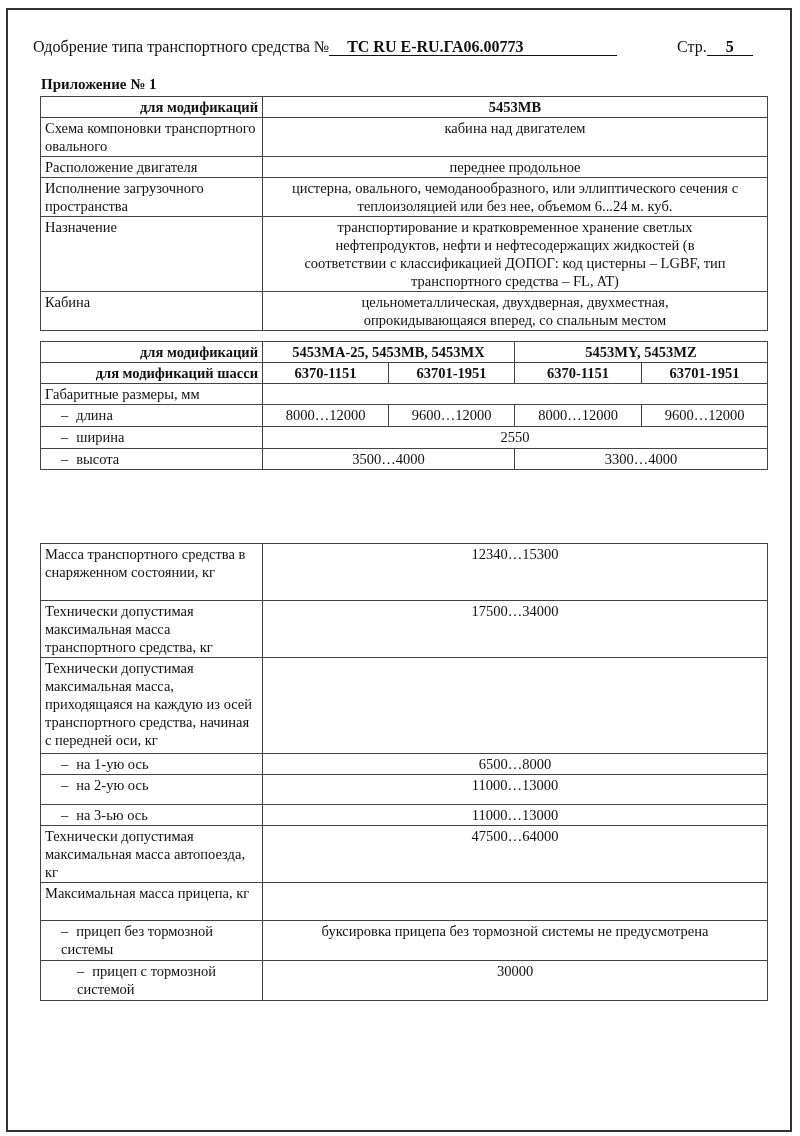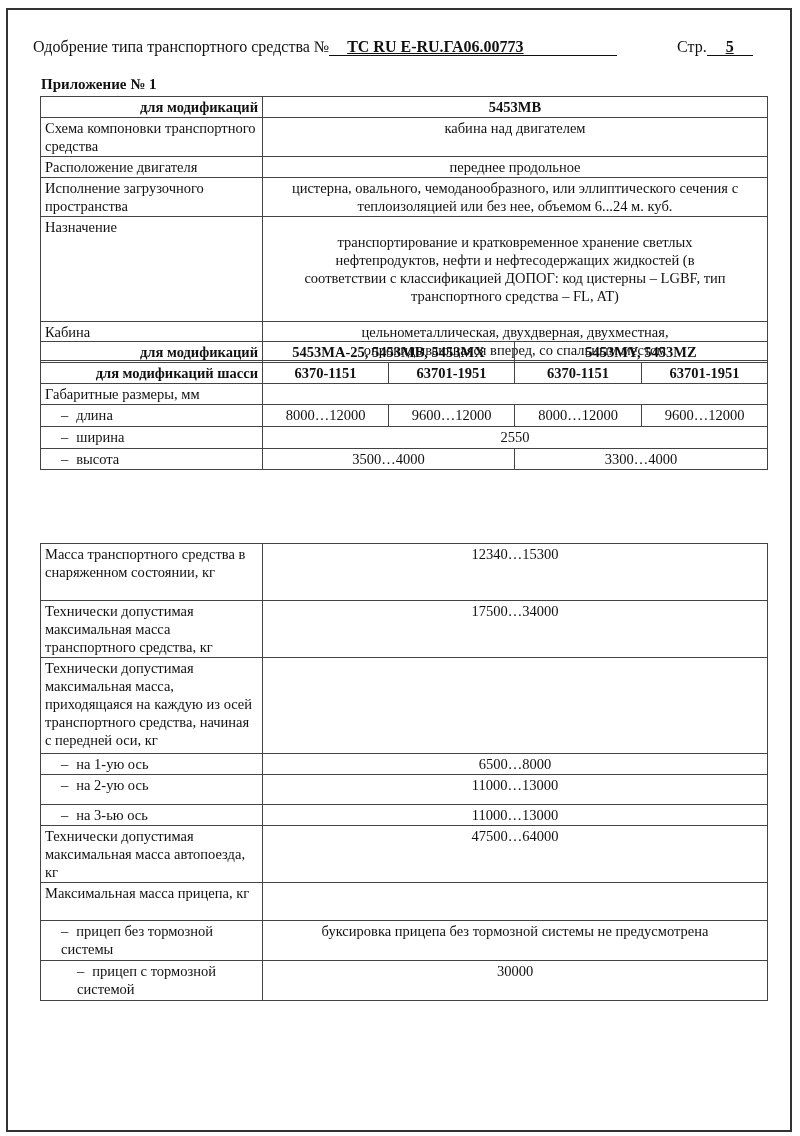--- a/index.html
+++ b/index.html
@@ -1,21 +1,21 @@
 <!DOCTYPE html>
 <html><head>
 <meta charset="utf-8">
 <style>
   html, body { margin:0; padding:0; background:#ffffff; }
   body { width:800px; height:1136px; position:relative; overflow:hidden;
          font-family:"Liberation Serif", serif; color:#111; }
   .frame { position:absolute; left:6px; top:8px; width:786px; height:1124px;
            border:2px solid #333; box-sizing:border-box; }
   .hdr-line { position:absolute; left:33px; top:38px; width:740px; font-size:16px; white-space:nowrap; }
-  .hdr-line .u { display:inline-block; border-bottom:1px solid #111; font-weight:bold; line-height:16px;text-decoration:underline; }
+  .hdr-line .u { display:inline-block; border-bottom:1px solid #111; font-weight:bold; line-height:16px; }
   .hdr-line .num { width:288px; padding-left:18px; box-sizing:border-box; }
   .hdr-line .pg { width:46px; text-align:center; }
   .hdr-line .stp { position:absolute; left:644px; top:0; }
   .annex { position:absolute; left:41px; top:76px; font-size:15px; font-weight:bold; }
   table { position:absolute; left:40px; border-collapse:collapse; table-layout:fixed;
           font-size:14.5px; line-height:18px; }
   td { border:1px solid #444; padding:1px 4px; vertical-align:top; }
   td.l { text-align:left; }
   td.c { text-align:center; }
   td.r { text-align:right; font-weight:bold; }
@@ -41,34 +41,34 @@
   <colgroup>
       <col style="width:222px">
       <col style="width:505px">
     </colgroup>
   <tbody>
       <tr style="height:21px">
     <td class="r">для модификаций</td>
     <td class="b">5453МВ</td>
   </tr>
   <tr style="height:39px">
-    <td class="l">Схема компоновки транспортного средства</td>
+    <td class="l">Схема компоновки транспортного овального</td>
     <td class="c">кабина над двигателем</td>
   </tr>
   <tr style="height:20px">
     <td class="l">Расположение двигателя</td>
     <td class="c">переднее продольное</td>
   </tr>
   <tr style="height:38px">
     <td class="l">Исполнение загрузочного пространства</td>
     <td class="c">цистерна, овального, чемоданообразного, или эллиптического сечения с теплоизоляцией или без нее, объемом 6...24 м. куб.</td>
   </tr>
   <tr style="height:75px">
     <td class="l">Назначение</td>
-    <td class="c" style="padding:16px 30px">транспортирование и кратковременное хранение светлых нефтепродуктов, нефти и нефтесодержащих жидкостей (в соответствии с классификацией ДОПОГ: код цистерны – LGBF, тип транспортного средства – FL, AT)</td>
+    <td class="c" style="padding:1px 30px">транспортирование и кратковременное хранение светлых нефтепродуктов, нефти и нефтесодержащих жидкостей (в соответствии с классификацией ДОПОГ: код цистерны – LGBF, тип транспортного средства – FL, AT)</td>
   </tr>
   <tr style="height:38px">
     <td class="l">Кабина</td>
     <td class="c" style="padding:1px 60px">цельнометаллическая, двухдверная, двухместная, опрокидывающаяся вперед, со спальным местом</td>
   </tr>
 </tbody>
   </table>
 
 <table class="t2">
   <colgroup>

